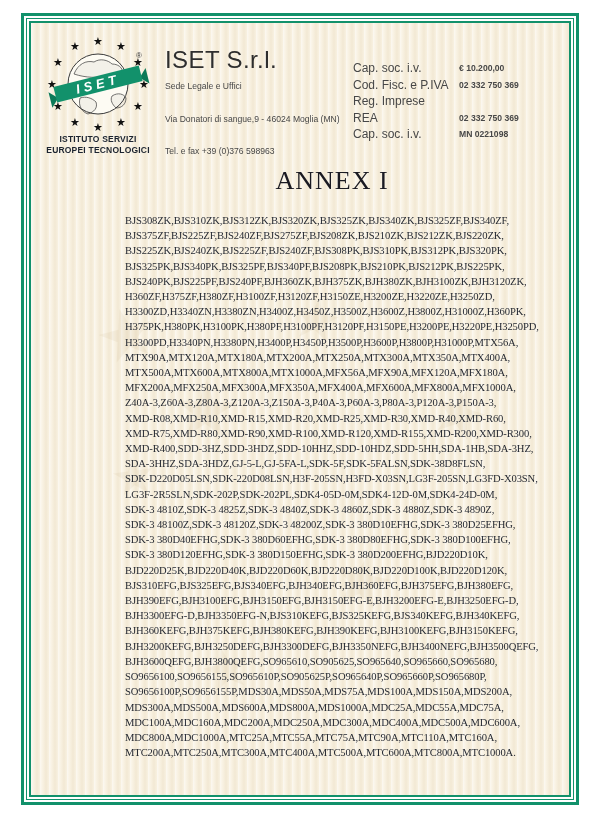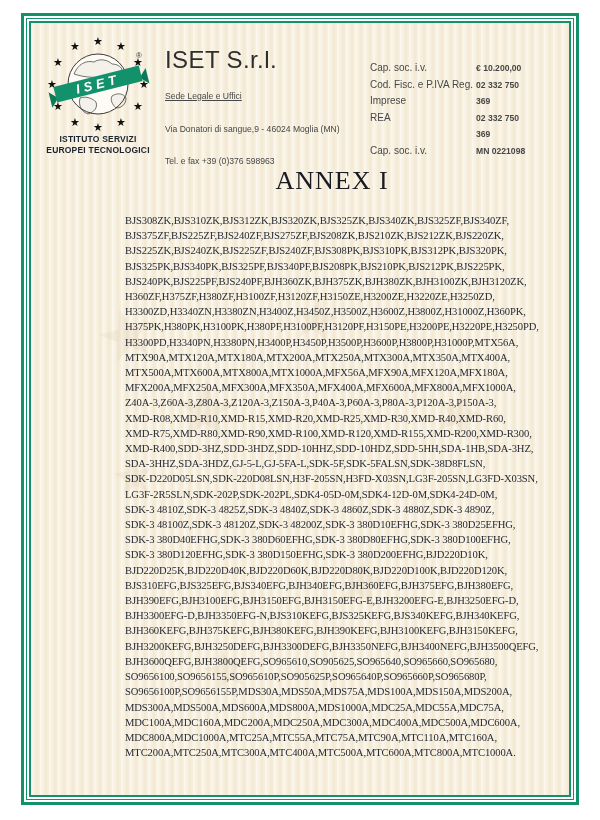--- a/index.html
+++ b/index.html
@@ -19,25 +19,25 @@
            pointer-events:none;}
   .wm-star::before{content:"★";}
   
   .logo-wrap{position:absolute;left:36px;top:36px;width:124px;z-index:2;text-align:center;}
   .logo-svg{overflow:visible;display:block;margin:0 auto;}
   .logo-caption{margin-top:2px;font-size:8.5px;font-weight:bold;color:#1c2430;
                 letter-spacing:0.2px;line-height:11px;}
   .company{position:absolute;left:165px;top:46px;z-index:2;}
   .company-name{font-size:24px;color:#2e2e2e;letter-spacing:0.4px;}
   .addr-line{font-size:8.6px;color:#474747;margin-top:16px;line-height:16.5px;}
-  .addr-first{margin-top:14px;text-decoration:underline;}
+  .addr-first{margin-top:4px;}
   .email{text-decoration:underline;margin-left:10px;color:#474747;cursor:pointer;}
   .registry{position:absolute;left:353px;top:60px;z-index:2;width:176px;}
   .reg-row{display:flex;line-height:16.5px;}
-  .reg-label{font-size:10px;color:#474747;width:106px;flex:0 0 106px;margin-left:17px;}
+  .reg-label{font-size:12px;color:#474747;width:106px;flex:0 0 106px;}
   .reg-value{font-size:8.6px;color:#474747;font-weight:bold;}
   
   .doc{position:absolute;left:125px;top:166px;width:414px;z-index:2;
        font-family:"Liberation Serif",serif;}
   .doc-title{margin:0;text-align:center;font-size:26px;font-weight:normal;
              letter-spacing:1px;color:#1a1a22;line-height:30px;}
   .code-list{margin-top:17px;}
   .code-line{white-space:nowrap;font-size:10.6px;letter-spacing:-0.12px;
              line-height:15.2px;color:#262a33;}
 </style>

